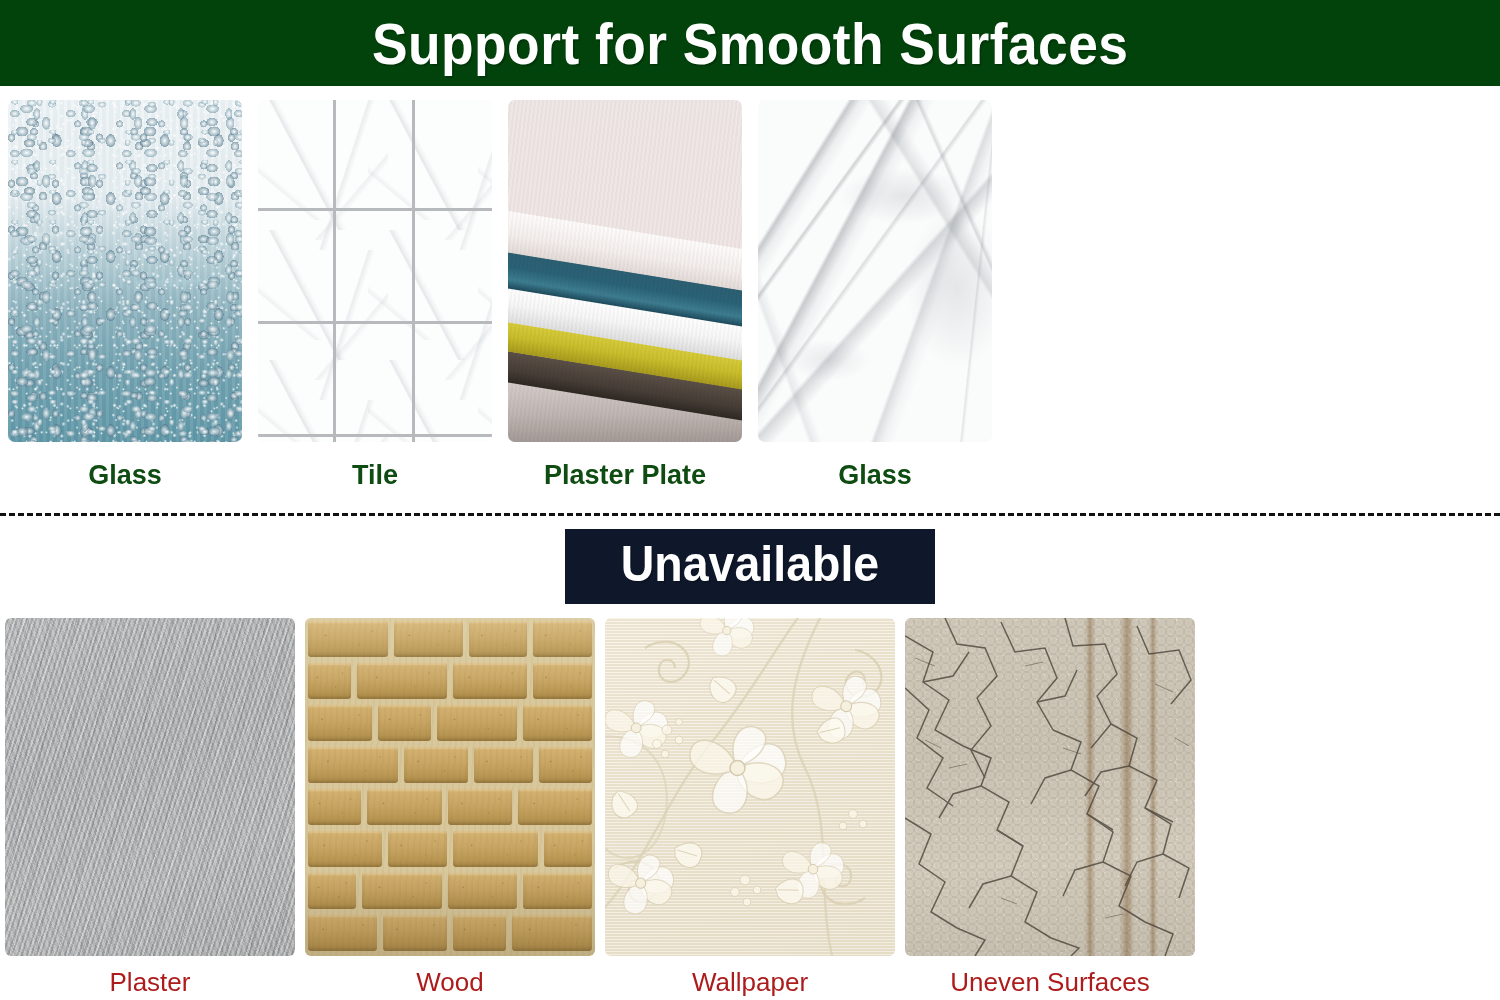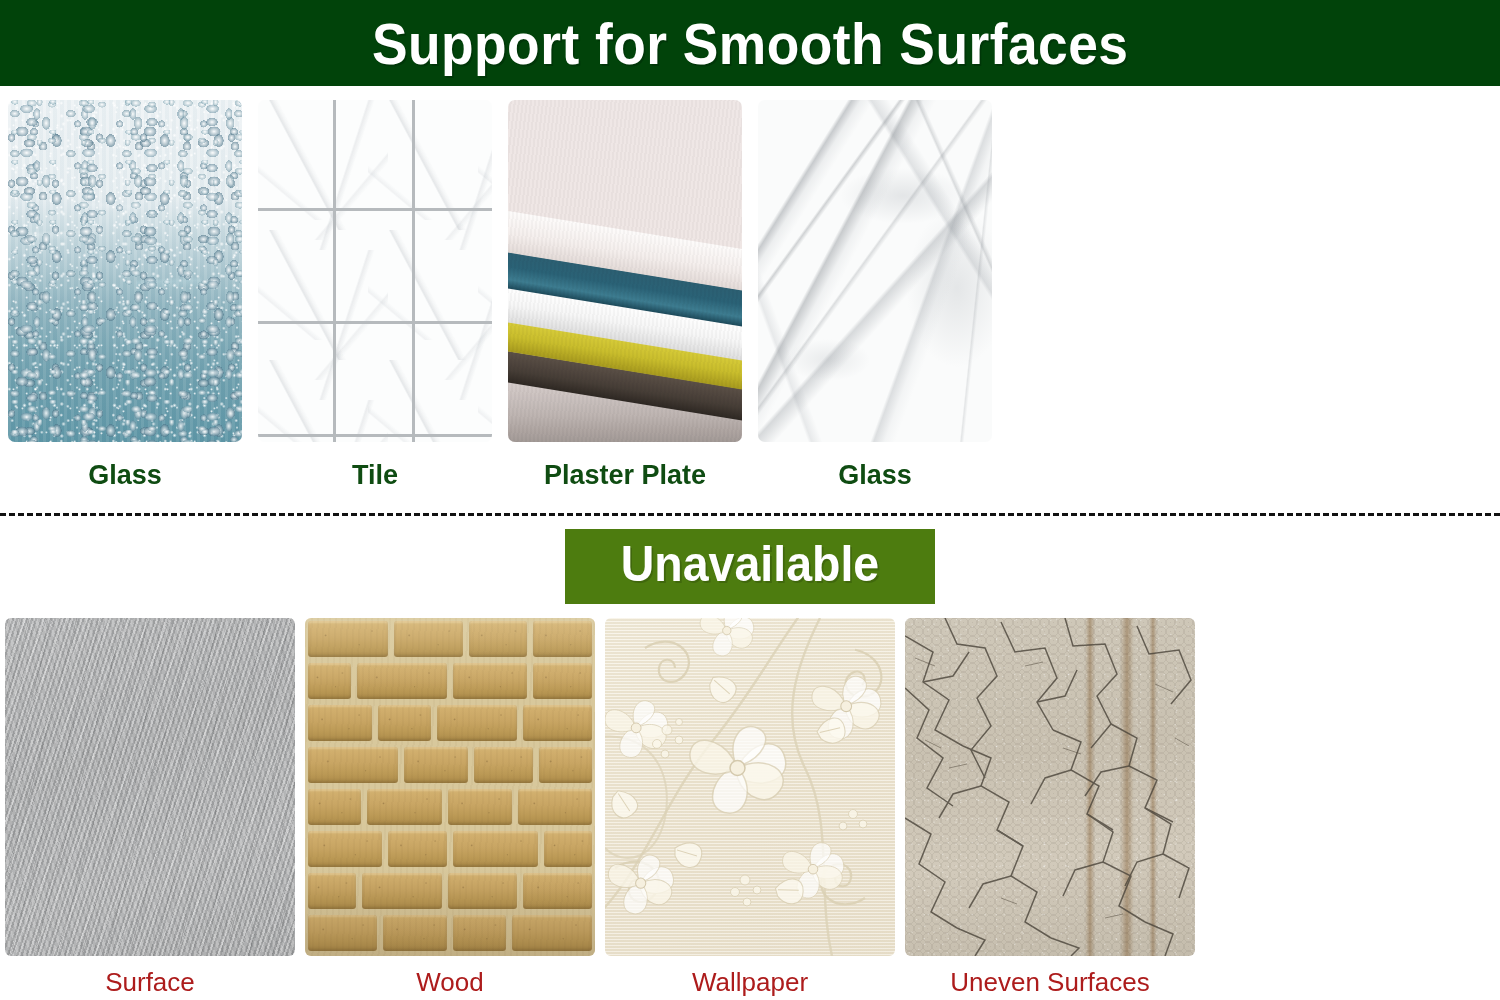--- a/index.html
+++ b/index.html
@@ -77,21 +77,21 @@
     width: 1500px;
     height: 0;
     border-top: 3px dashed #111111;
   }
   .unavailable-wrap {
     display: flex;
     justify-content: center;
     margin-top: 13px;
   }
   .unavailable-badge {
-    background: #4d7c0f;
+    background: #0f172a;
     padding: 9px 46px 13px 46px;
     display: flex;
     align-items: center;
     justify-content: center;
   }
   .unavailable-text {
     color: #ffffff;
     font-size: 50px;
     font-weight: bold;
     transform: scaleX(0.93);
@@ -449,21 +449,21 @@
   <div class="unavailable-badge">
     <span class="unavailable-text">Unavailable</span>
   </div>
 </div>
 
 <div class="unsupported-section">
   <div class="row">
 
     <div class="cell bottom-cell">
       <div class="swatch-b tex-plaster"></div>
-      <div class="label label-no">Surface</div>
+      <div class="label label-no">Plaster</div>
     </div>
 
     <div class="cell bottom-cell">
       <div class="swatch-b tex-brick" id="brick-swatch">
           <div class="brick-course" style="top: 336px;"></div>
           <div class="brick-course" style="top: 294px;">
             <div class="brick-unit" style="width: 26%;"></div>
             <div class="brick-unit" style="width: 24%;"></div>
             <div class="brick-unit" style="width: 20%;"></div>
             <div class="brick-unit" style="width: 30%;"></div>

